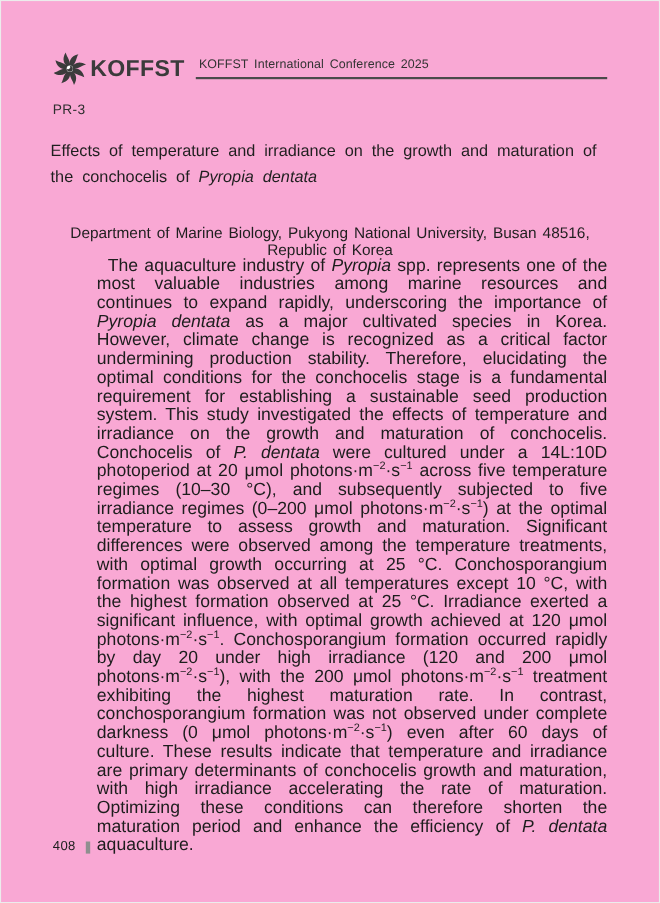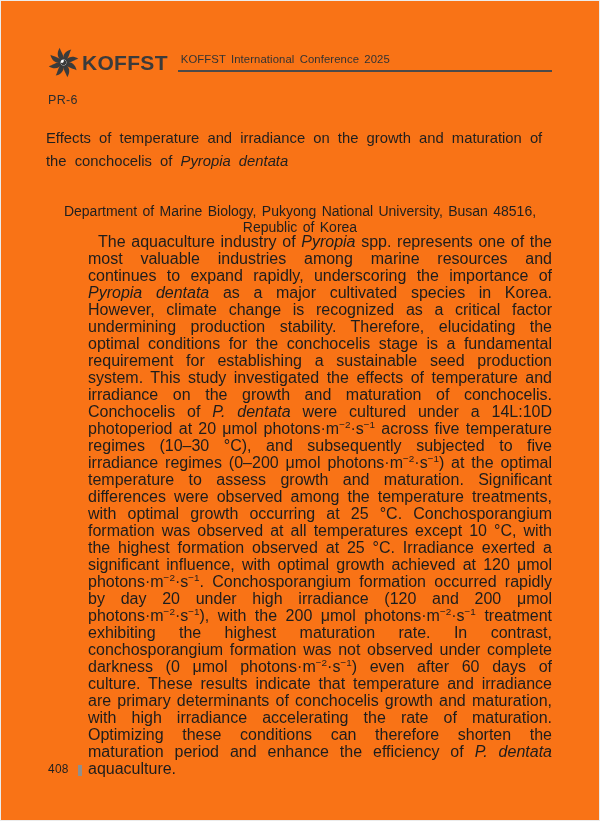--- a/index.html
+++ b/index.html
@@ -1,21 +1,21 @@
 <!DOCTYPE html>
 <html><head>
 <meta charset="utf-8">
 <style>
   * { margin: 0; padding: 0; box-sizing: border-box; }
   html, body { background: #fdfdfd; }
   body { width: 600px; height: 821px; font-family: "Liberation Sans", sans-serif; color: #222; }
   .page {
     position: relative;
     width: 600px; height: 821px;
-    background: #f97316;
+    background: #f9a8d4;
     border: 1px solid #ececec;
     overflow: hidden;
   }
   
   .header {
     position: absolute; top: 46px; left: 47px; right: 47px;
     display: flex; align-items: flex-start;
   }
   .logo-group { display: flex; align-items: center; }
   .logo-svg { width: 31px; height: 31px; display: block; }
@@ -96,21 +96,21 @@
           <path d="M16,13.2 A2.8,2.8 0 1 1 13.2,16 A2 2 0 0 0 16,13.2 Z" fill="#3b3b3b"></path>
         </g>
       </svg>
       <span class="logo-text">KOFFST</span>
     </div>
     <div class="conf-rule">
       <span class="conf-title">KOFFST International Conference 2025</span>
     </div>
   </div>
 
-  <div class="paper-id">PR-6</div>
+  <div class="paper-id">PR-3</div>
 
   <h1 class="title" style="font-weight:normal;"><span>Effects of temperature and irradiance on the growth and maturation of the conchocelis of </span><i>Pyropia dentata</i></h1>
 
 
   <div class="affiliation">Department of Marine Biology, Pukyong National University, Busan 48516, Republic of Korea</div>
 
   <p class="abstract"><span>The aquaculture industry of </span><i>Pyropia</i><span> spp. represents one of the most valuable industries among marine resources and continues to expand rapidly, underscoring the importance of </span><i>Pyropia dentata</i><span> as a major cultivated species in Korea. However, climate change is recognized as a critical factor undermining production stability. Therefore, elucidating the optimal conditions for the conchocelis stage is a fundamental requirement for establishing a sustainable seed production system. This study investigated the effects of temperature and irradiance on the growth and maturation of conchocelis. Conchocelis of </span><i>P. dentata</i><span> were cultured under a 14L:10D photoperiod at 20 μmol photons·m</span><sup>−2</sup><span>·s</span><sup>−1</sup><span> across five temperature regimes (10–30 °C), and subsequently subjected to five irradiance regimes (0–200 μmol photons·m</span><sup>−2</sup><span>·s</span><sup>−1</sup><span>) at the optimal temperature to assess growth and maturation. Significant differences were observed among the temperature treatments, with optimal growth occurring at 25 °C. Conchosporangium formation was observed at all temperatures except 10 °C, with the highest formation observed at 25 °C. Irradiance exerted a significant influence, with optimal growth achieved at 120 μmol photons·m</span><sup>−2</sup><span>·s</span><sup>−1</sup><span>. Conchosporangium formation occurred rapidly by day 20 under high irradiance (120 and 200 μmol photons·m</span><sup>−2</sup><span>·s</span><sup>−1</sup><span>), with the 200 μmol photons·m</span><sup>−2</sup><span>·s</span><sup>−1</sup><span> treatment exhibiting the highest maturation rate. In contrast, conchosporangium formation was not observed under complete darkness (0 μmol photons·m</span><sup>−2</sup><span>·s</span><sup>−1</sup><span>) even after 60 days of culture. These results indicate that temperature and irradiance are primary determinants of conchocelis growth and maturation, with high irradiance accelerating the rate of maturation. Optimizing these conditions can therefore shorten the maturation period and enhance the efficiency of </span><i>P. dentata</i><span> aquaculture.</span></p>
 
   <div class="footer">
     <span class="page-num">408</span>

